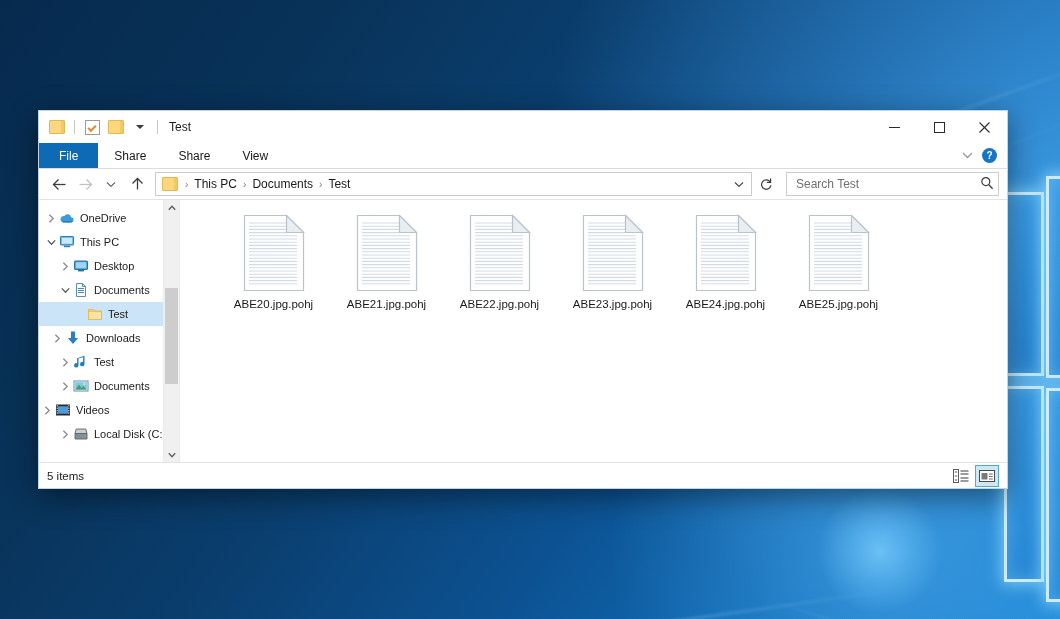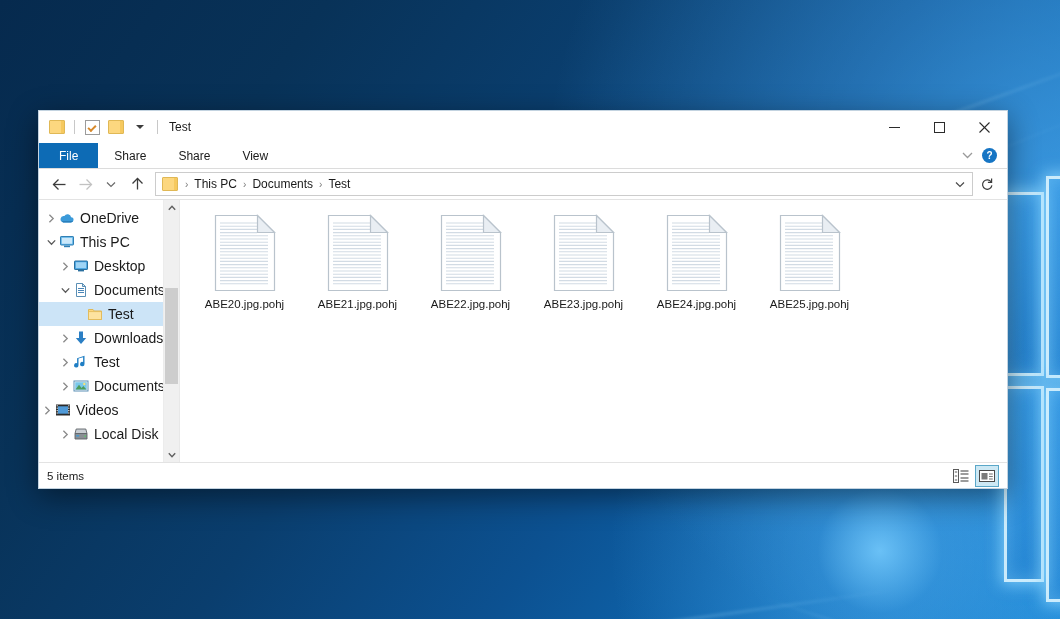--- a/index.html
+++ b/index.html
@@ -253,21 +253,21 @@
     background: #fff;
     border-right: 1px solid #e8e8e8;
     position: relative;
     flex: none;
     overflow: hidden;
   }
   #tree { padding-top: 6px; }
   .tree-item {
     height: 24px;
     display: flex; align-items: center;
-    font-size: 14px; color: #1a1a1a;
+    font-size: 11px; color: #1a1a1a;
     cursor: default;
     white-space: nowrap;
   }
   .tree-item.selected { background: #cce4f7; }
   .twisty {
     width: 16px; height: 24px;
     display: flex; align-items: center; justify-content: center;
     flex: none;
   }
   .tree-ico {
@@ -300,20 +300,21 @@
 
   
   #filepane {
     flex: 1;
     background: #fff;
     padding: 12px 0 0 8px;
     display: flex;
     flex-wrap: wrap;
     align-content: flex-start;
     overflow: hidden;
+    margin-left: 29px;
   }
   .file-item {
     width: 113px;
     display: flex; flex-direction: column; align-items: center;
     padding-top: 2px;
     cursor: default;
   }
   .file-ico {
     width: 64px; height: 78px;
     position: relative;
@@ -465,20 +466,29 @@
       </div>
     </div>
 
     <div class="navbtn">
       <svg width="14" height="14" viewBox="0 0 14 14">
         <path d="M11.3 5.2A4.7 4.7 0 1 0 11.9 8.4" fill="none" stroke="#3c3c3c" stroke-width="1.2"></path>
         <polyline points="11.6,1.6 11.6,5.4 7.9,5.4" fill="none" stroke="#3c3c3c" stroke-width="1.2"></polyline>
       </svg>
     </div>
 
+    <div id="search-box">
+      <input id="search-input" type="text" placeholder="Search Test" style="">
+      <span>
+        <svg width="14" height="14" viewBox="0 0 14 14">
+          <circle cx="5.8" cy="5.6" r="4" fill="none" stroke="#3c3c3c" stroke-width="1.2"></circle>
+          <line x1="8.8" y1="8.7" x2="12.6" y2="12.7" stroke="#3c3c3c" stroke-width="1.3"></line>
+        </svg>
+      </span>
+    </div>
   </div>
 
   <div id="body-area">
 
     <div id="sidebar">
       <div id="tree">
           <div class="tree-item" style="padding-left: 4px;">
             <span class="twisty">
               <svg width="7" height="9" viewBox="0 0 7 9">
                 <polyline points="1.4,0.8 5.2,4.5 1.4,8.2" fill="none" stroke="#8a8a8a" stroke-width="1.3"></polyline>
@@ -542,21 +552,21 @@
           <div class="tree-item selected" style="padding-left: 32px;">
             <span class="twisty"></span>
             <span class="tree-ico">
               <svg width="16" height="16" viewBox="0 0 16 16">
                 <path d="M1.5 3.5h4.5l1.3 1.5h7.2v8.5h-13z" fill="#fcd77f" stroke="#e0b855" stroke-width="1"></path>
                 <path d="M1.5 5.6h13v7.9h-13z" fill="#fde3a0" stroke="#e0b855" stroke-width="0.8"></path>
               </svg>
             </span>
             <span class="t-label">Test</span>
           </div>
-          <div class="tree-item" style="padding-left: 18px;">
+          <div class="tree-item" style="padding-left: 10px;">
             <span class="twisty">
               <svg width="7" height="9" viewBox="0 0 7 9">
                 <polyline points="1.4,0.8 5.2,4.5 1.4,8.2" fill="none" stroke="#8a8a8a" stroke-width="1.3"></polyline>
               </svg>
             </span>
             <span class="tree-ico">
               <svg width="16" height="16" viewBox="0 0 16 16">
                 <rect x="6" y="1.5" width="4" height="7" fill="#2b7fc4"></rect>
                 <polygon points="2.8,8 13.2,8 8,14" fill="#2b7fc4"></polygon>
               </svg>

